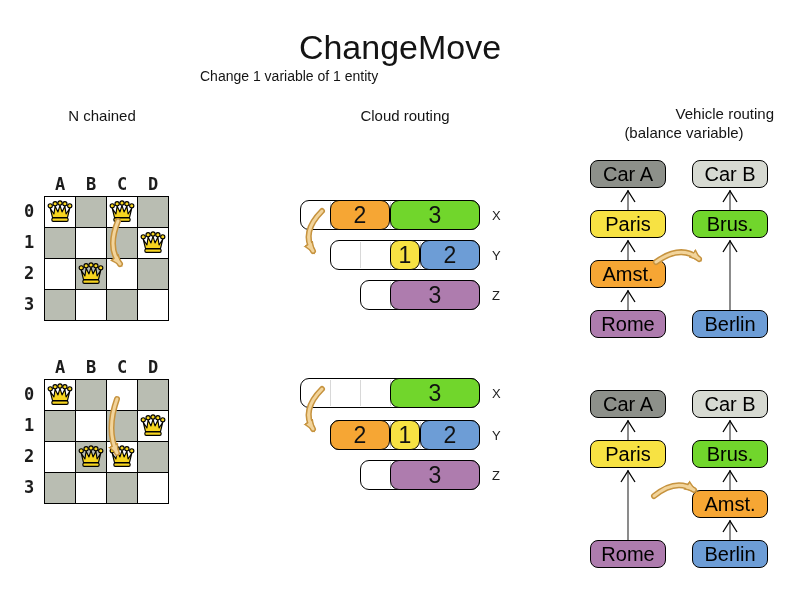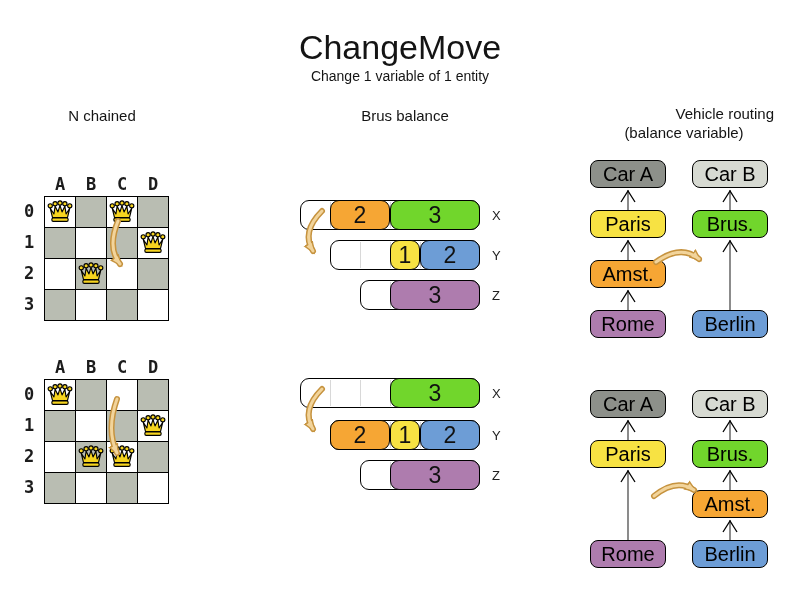--- a/index.html
+++ b/index.html
@@ -1,20 +1,20 @@
 <!DOCTYPE html>
 <html><head>
 <meta charset="utf-8">
 <style>
   html,body{margin:0;padding:0;background:#fff;}
   #canvas{position:relative;width:800px;height:600px;background:#ffffff;overflow:hidden;
           font-family:"Liberation Sans",sans-serif;color:#111;}
   .abs{position:absolute;}
   .title{font-size:34px;text-align:center;color:#141414;}
-  .subtitle{font-size:14px;text-align:center;color:#141414;}
+  .subtitle{font-size:14px;color:#141414;}
   .heading{font-size:15px;text-align:center;color:#141414;}
   .board-frame{background:#000;display:grid;grid-template-columns:repeat(4,30px);
                grid-template-rows:repeat(4,30px);gap:1px;padding:1px;width:125px;height:125px;
                box-sizing:border-box;}
   .cell-light{background:#ffffff;}
   .cell-dark{background:#b9bdb2;}
   .board-label{font-family:"DejaVu Sans Mono",monospace;font-weight:bold;font-size:17px;
                color:#1c1c1c;text-align:center;line-height:19px;}
   .cap-row{background:#ffffff;border:1.7px solid #000;border-radius:9px;box-sizing:border-box;}
   .cap-divider{width:1px;background:#d8d8d8;}
@@ -27,21 +27,21 @@
   .layer{position:absolute;left:0;top:0;width:800px;height:600px;z-index:10;}
 </style>
 </head>
 <body>
 
 <div id="canvas">
   <div class="abs title" style="left:200px;top:28px;width:400px;">ChangeMove</div>
   <div class="abs subtitle" style="left:200px;top:68px;width:400px;">Change 1 variable of 1 entity</div>
 
   <div class="abs heading" style="left:22px;top:107px;width:160px;">N chained</div>
-  <div class="abs heading" style="left:315px;top:107px;width:180px;">Brus balance</div>
+  <div class="abs heading" style="left:315px;top:107px;width:180px;">Cloud routing</div>
   <div class="abs heading" style="left:594px;top:105px;width:180px;text-align:right;">Vehicle routing</div>
   <div class="abs heading" style="left:594px;top:124px;width:180px;">(balance variable)</div>
 
   <div class="layer" id="diagram-layer">
       <div class="abs board-label" style="left: 45px; top: 175px; width: 30px;">A</div>
       <div class="abs board-label" style="left: 76px; top: 175px; width: 30px;">B</div>
       <div class="abs board-label" style="left: 107px; top: 175px; width: 30px;">C</div>
       <div class="abs board-label" style="left: 138px; top: 175px; width: 30px;">D</div>
       <div class="abs board-label" style="left: 20px; top: 202px; width: 18px;">0</div>
       <div class="abs board-label" style="left: 20px; top: 233px; width: 18px;">1</div>

